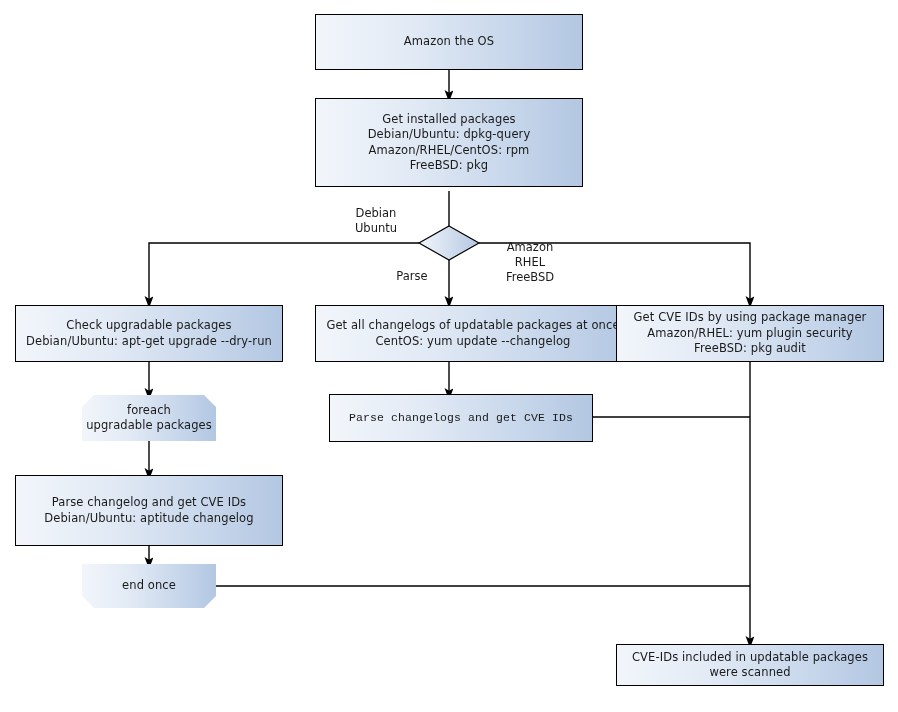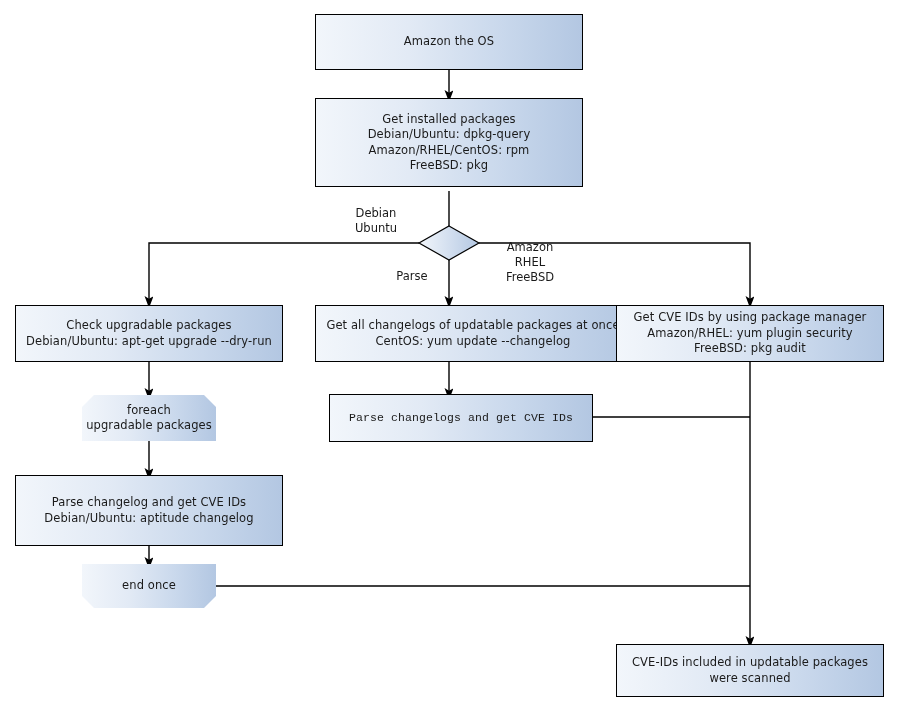--- a/index.html
+++ b/index.html
@@ -164,21 +164,21 @@
   <div class="node" style="left:15px; top:475px; width:268px; height:71px;">
     <span class="txt">Parse changelog and get  CVE IDs
 Debian/Ubuntu: aptitude changelog</span>
   </div>
 
   <div class="node loop-end" style="left:82px; top:564px; width:134px; height:44px;">
     <span class="shape"></span>
     <span class="txt">end once</span>
   </div>
 
-  <div class="node" style="left:616px; top:644px; width:268px; height:53px;">
+  <div class="node" style="left:616px; top:644px; width:268px; height:42px;">
     <span class="txt">CVE-IDs included in updatable packages
 were scanned</span>
   </div>
 
   <div class="edge-label" style="left:340px; top:206px; width:72px; text-align:center;">Debian
 Ubuntu</div>
 
   <div class="edge-label" style="left:490px; top:192px; width:80px; text-align:center;margin-top:48px;">Amazon
 RHEL
 FreeBSD</div>

